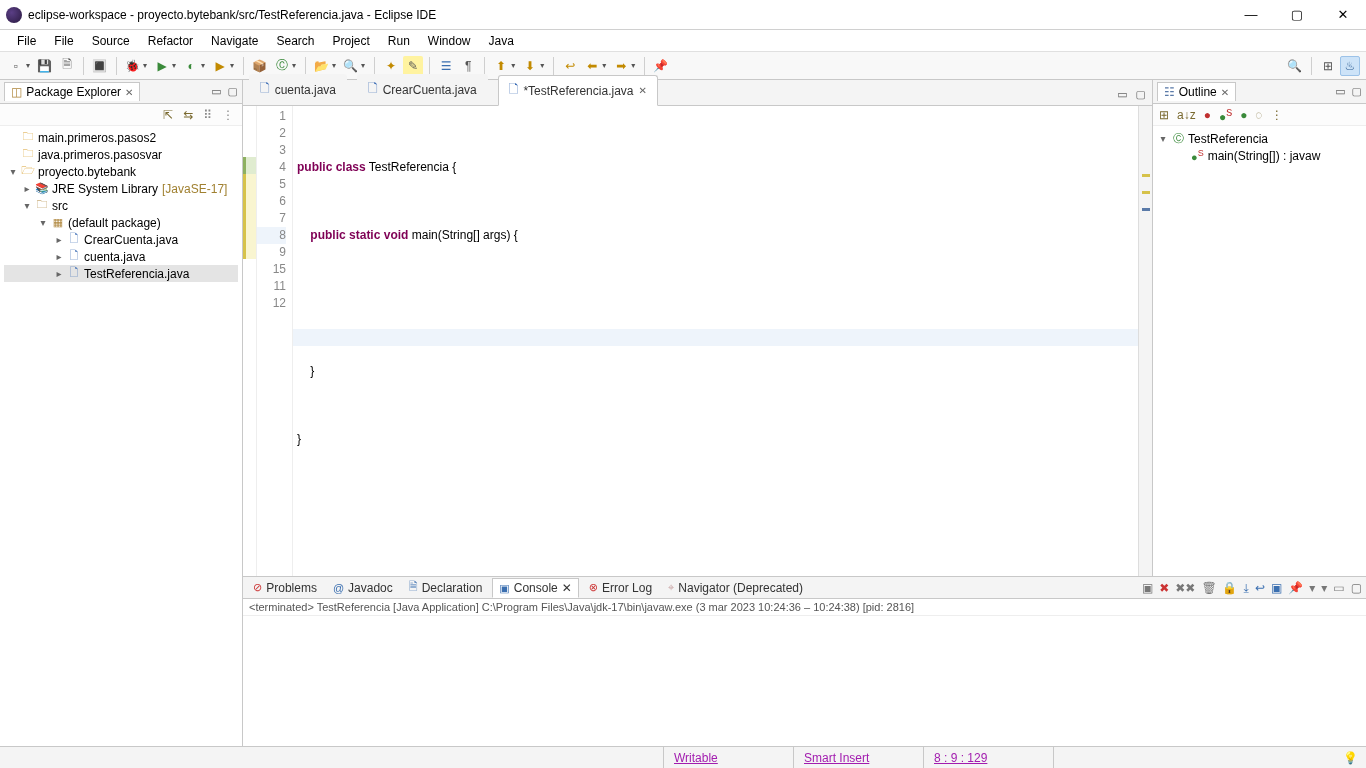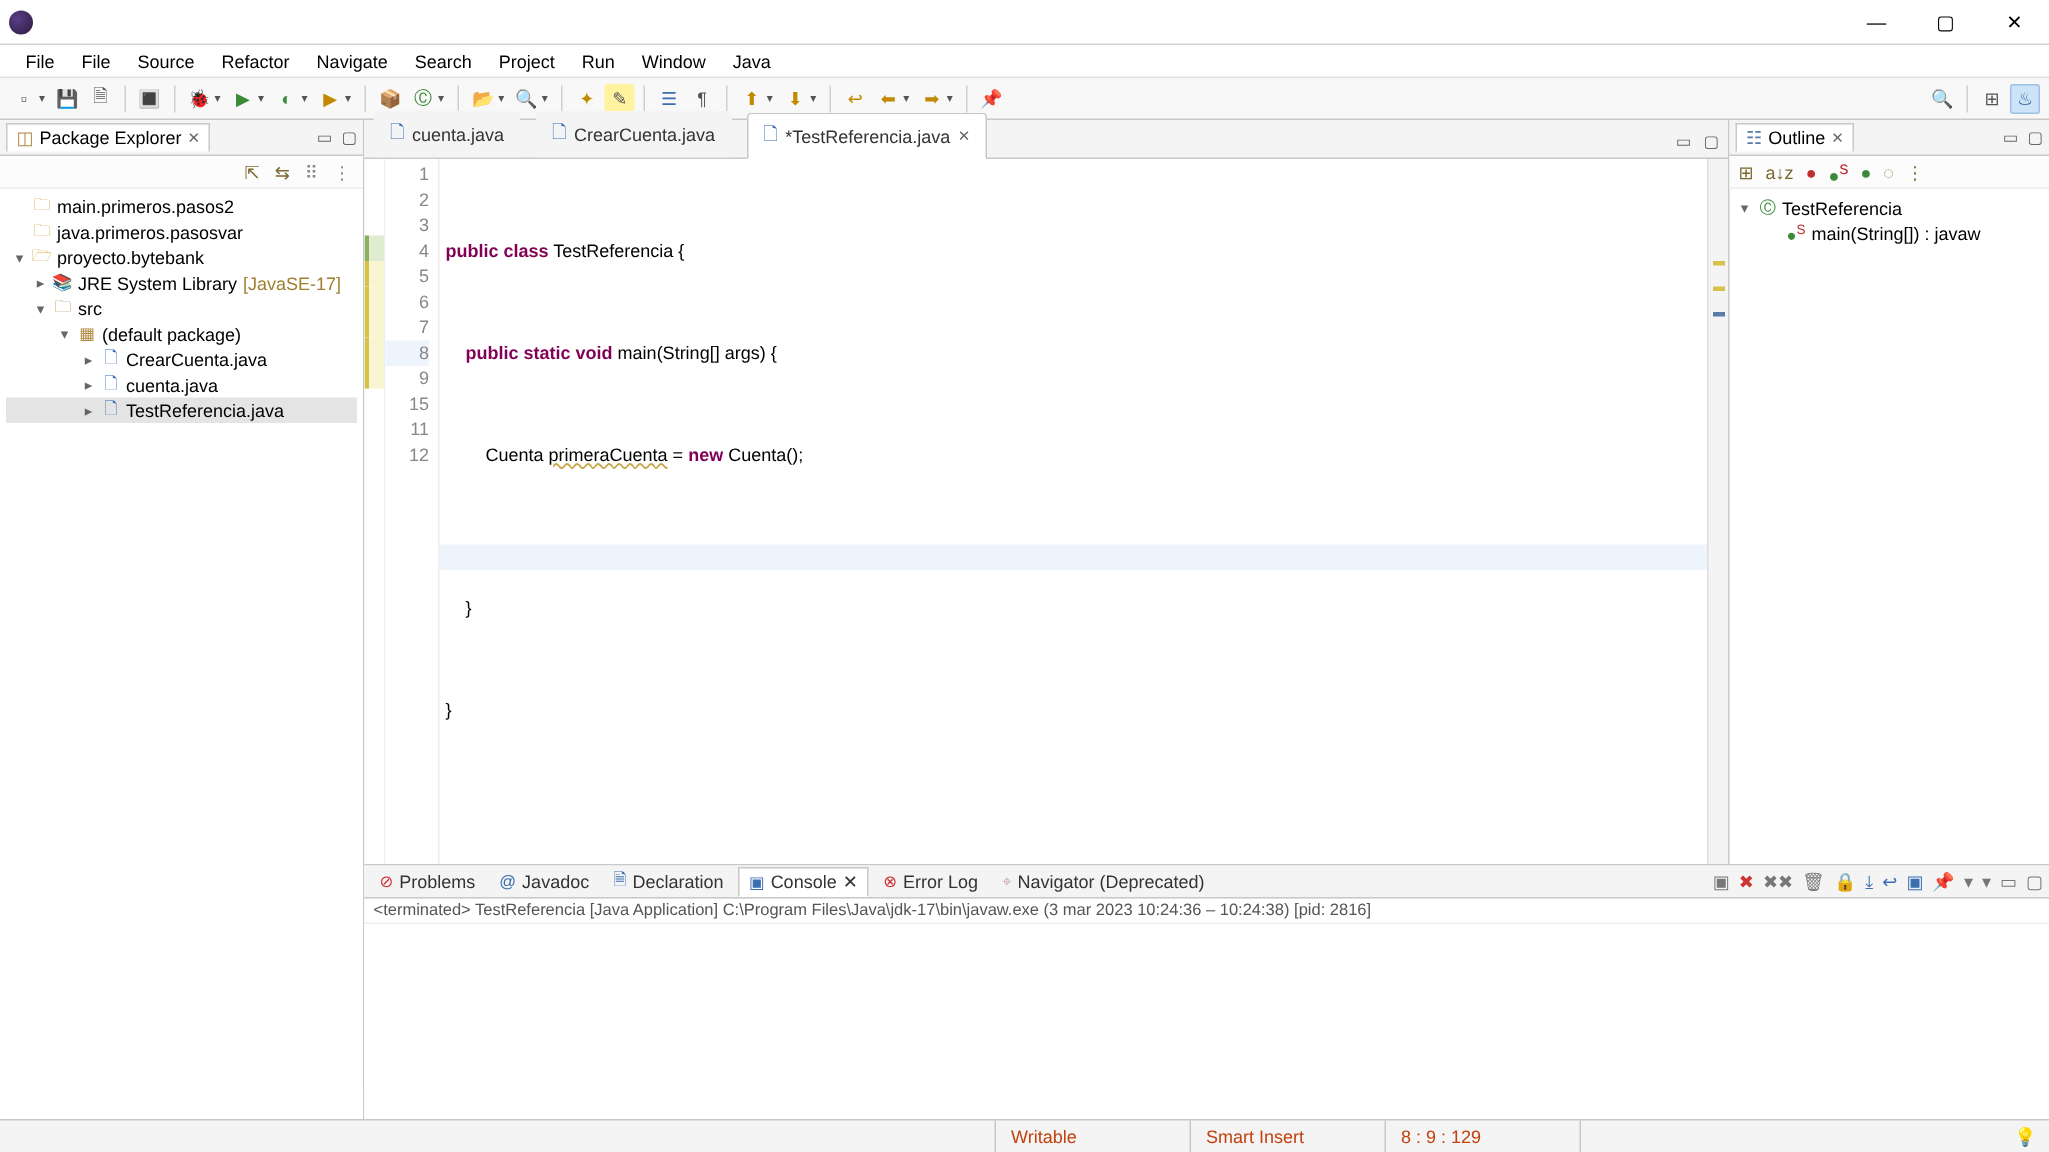--- a/index.html
+++ b/index.html
@@ -86,29 +86,30 @@
 .btab .bico { font-size:11px;}
 .btabs .bicons { margin-left:auto; display:flex; gap:6px; align-items:center;}
 .btabs .bicons span { font-size:12px; color:#777;}
 .btabs .bicons .red { color:#c33;}
 .btabs .bicons .yellow { color:#cc9a00;}
 .btabs .bicons .blue { color:#3b6fb0;}
 .console-status { padding: 2px 6px; color:#555; font-size:11px; border-bottom:1px solid #eee;}
 .console-out { flex:1; background:#fff;}
 
 .statusbar { position:absolute; bottom:0; left:0; right:0; height:22px; background:#f4f4f4; border-top:1px solid #c8c8c8; display:flex; align-items:center; }
-.statusbar .cell { border-left:1px solid #c8c8c8; padding: 0 10px; height:100%; display:flex; align-items:center; color:#c2410c;}
+.statusbar .cell { border-left:1px solid #c8c8c8; padding: 0 10px; height:100%; display:flex; align-items:center; color:#a21caf;text-decoration:underline;}
 .statusbar .cell:first-child { border-left:none; flex:0 0 663px;}
 .statusbar .bulb { margin-left:auto; margin-right:8px; color:#d9b030;}
 </style>
 </head>
 <body>
 
 <div class="titlebar">
   <div class="eclipse-icon"></div>
+  <span class="title">eclipse-workspace - proyecto.bytebank/src/TestReferencia.java - Eclipse IDE</span>
   <div class="win-controls">
     <div>—</div>
     <div>▢</div>
     <div>✕</div>
   </div>
 </div>
 
 <div class="menubar">
   <span class="item">File</span>
   <span class="item">File</span>
@@ -291,21 +292,20 @@
           <div class="lr">15</div>
           <div class="lr">11</div>
           <div class="lr">12</div>
       </div>
       <div class="code">
 <div class="cl"></div>
 <div class="cl"><span class="kw">public</span><span> </span><span class="kw">class</span><span> TestReferencia {</span></div>
 <div class="cl"></div>
 <div class="cl"><span>    </span><span class="kw">public</span><span> </span><span class="kw">static</span><span> </span><span class="kw">void</span><span> main(String[] args) {</span></div>
 <div class="cl"></div>
-<div class="cl"><span>        Cuenta </span><span class="id-warn">primeraCuenta</span><span> = </span><span class="kw">new</span><span> Cuenta();</span></div>
 <div class="cl"></div>
 <div class="cl curr">        </div>
 <div class="cl">    }</div>
 <div class="cl"></div>
 <div class="cl">}</div>
 <div class="cl"></div>
       </div>
       <div class="ov-strip">
         <div class="omark" style="top:68px; background:#d6c24a"></div>
         <div class="omark" style="top:85px; background:#d6c24a"></div>

